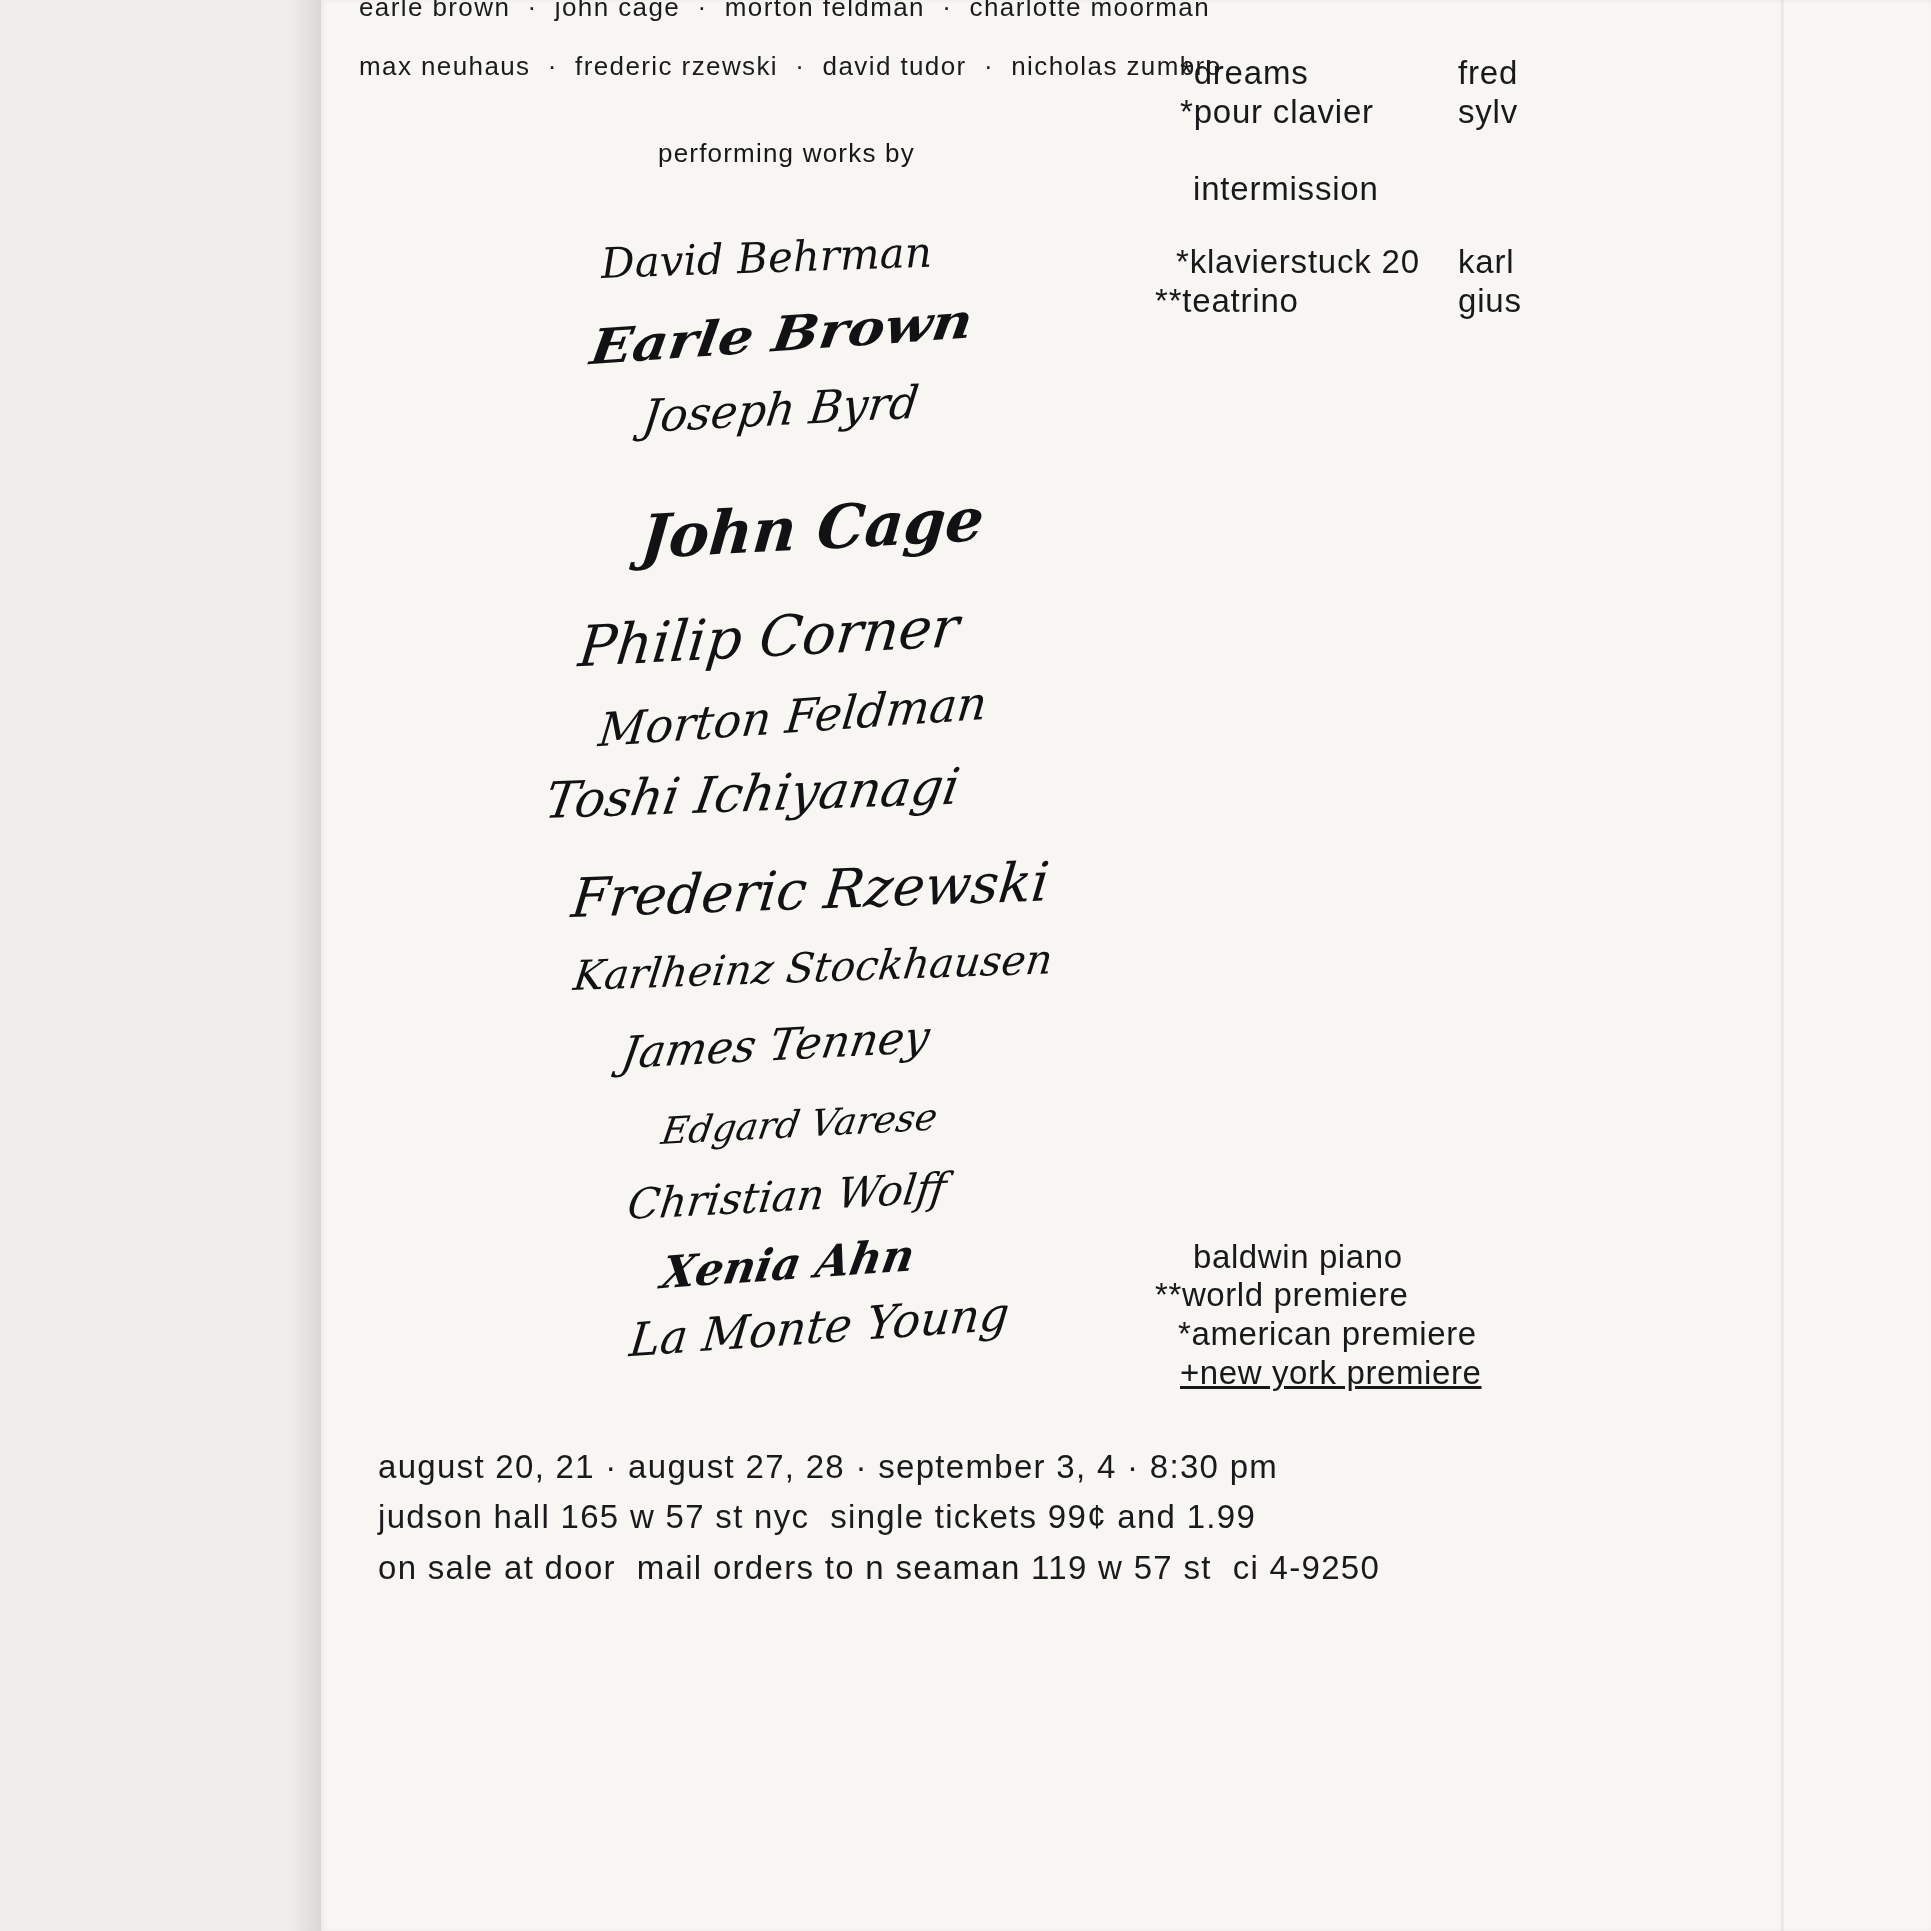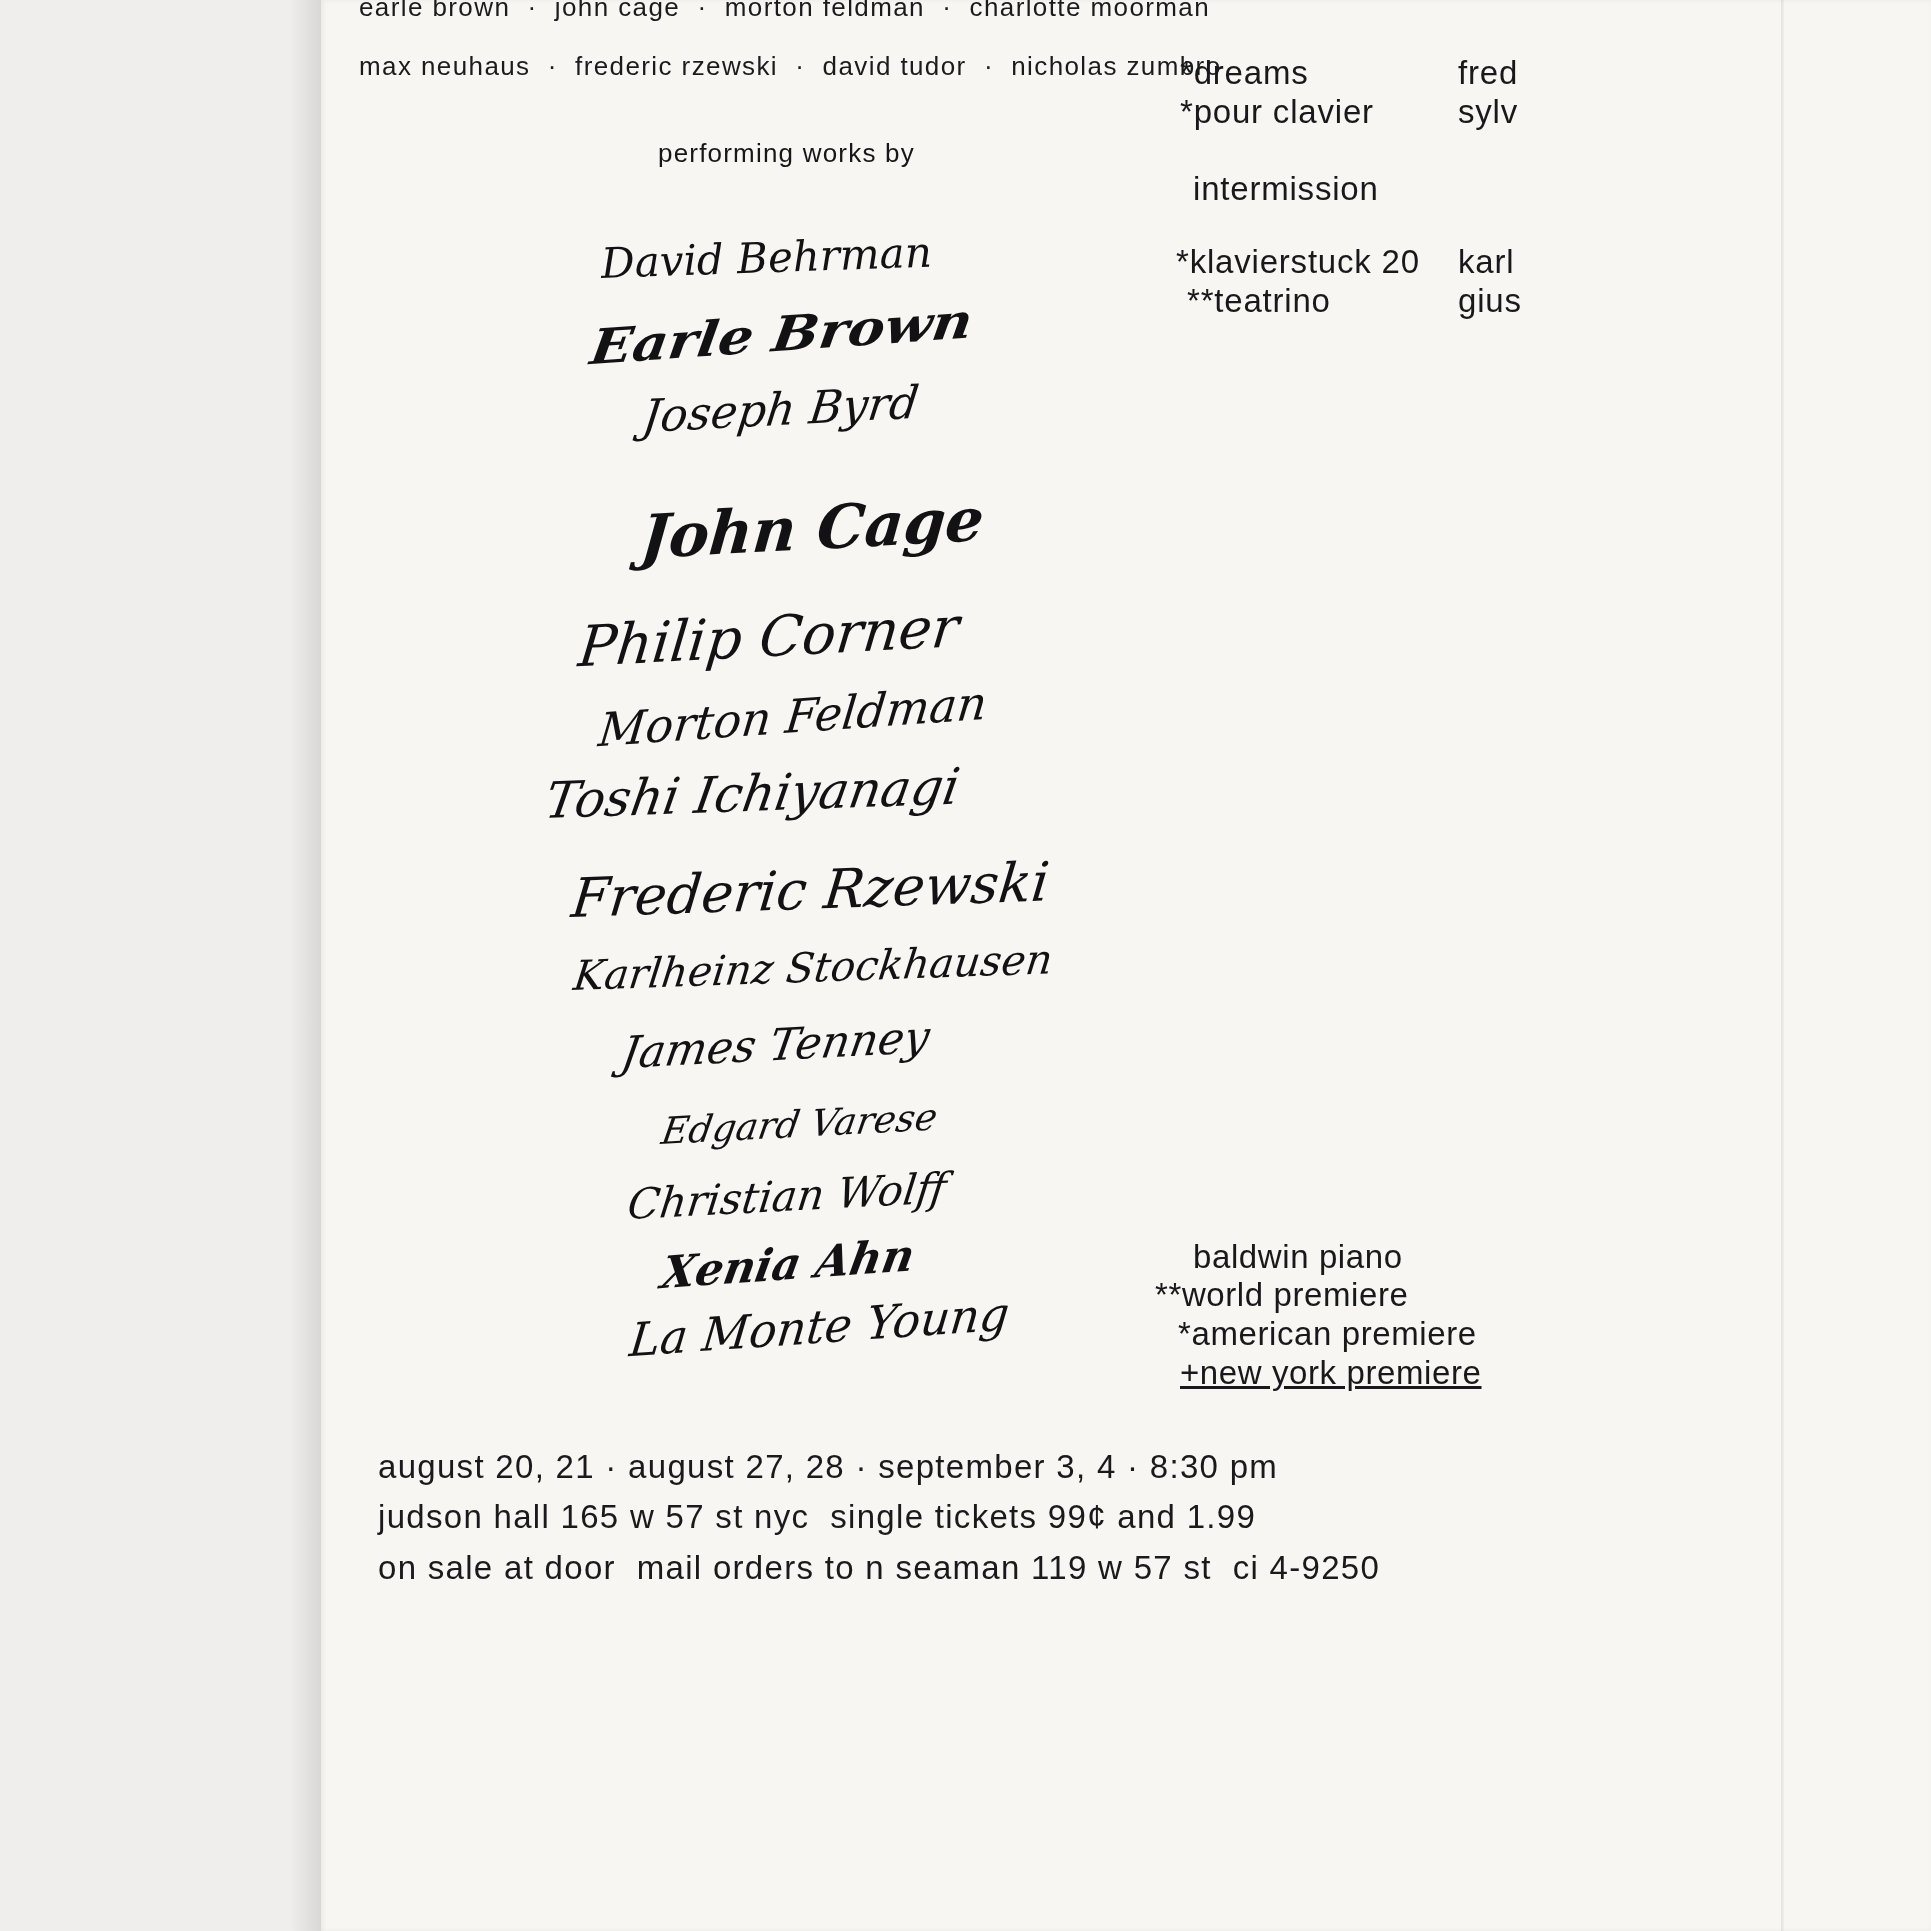--- a/index.html
+++ b/index.html
@@ -158,21 +158,21 @@
   <div class="txt program" style="left:1458px; top:54px;">fred</div>
 
   <div class="txt program" style="left:1180px; top:93px;">*pour clavier</div>
   <div class="txt program" style="left:1458px; top:93px;text-align:right;">sylv</div>
 
   <div class="txt program" style="left:1193px; top:170px;">intermission</div>
 
   <div class="txt program" style="left:1176px; top:243px;">*klavierstuck 20</div>
   <div class="txt program" style="left:1458px; top:243px;">karl</div>
 
-  <div class="txt program" style="left:1155px; top:282px;margin-left:32px;">**teatrino</div>
+  <div class="txt program" style="left:1155px; top:282px;">**teatrino</div>
   <div class="txt program" style="left:1458px; top:282px;">gius</div>
 
   <div class="txt notes" style="left:1193px; top:1238px;">baldwin piano</div>
   <div class="txt notes" style="left:1155px; top:1276px;">**world premiere</div>
   <div class="txt notes" style="left:1178px; top:1315px;">*american premiere</div>
   <div class="txt notes" style="left:1180px; top:1354px;text-decoration:underline;">+new york premiere</div>
 
   <div class="txt footer" style="left:378px; top:1448px;">august 20, 21 · august 27, 28 · september 3, 4 · 8:30 pm</div>
   <div class="txt footer" style="left:378px; top:1498px;">judson hall 165 w 57 st nyc  single tickets 99¢ and 1.99</div>
   <div class="txt footer" style="left:378px; top:1549px;">on sale at door  mail orders to n seaman 119 w 57 st  ci 4-9250</div>

